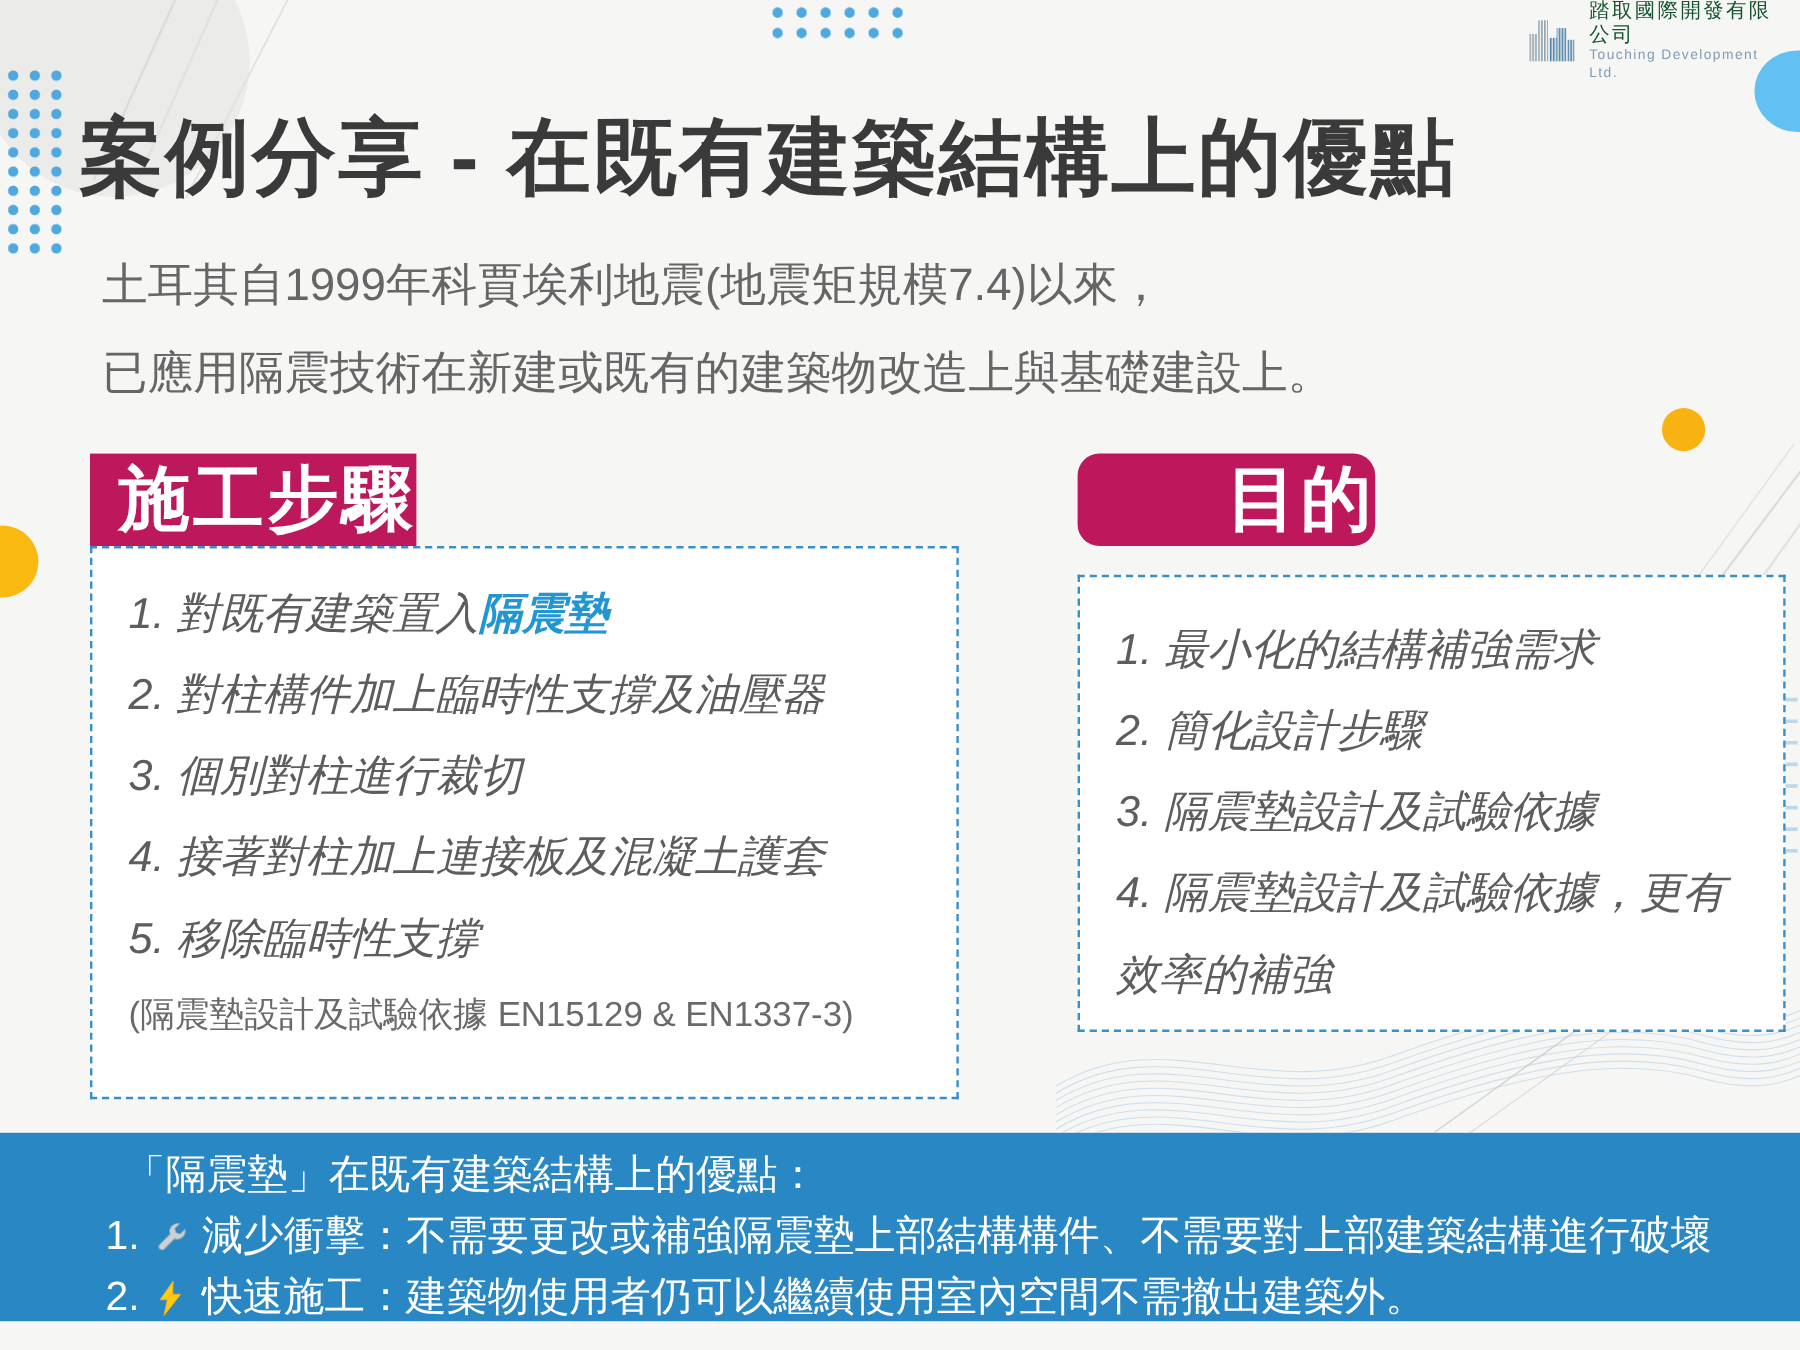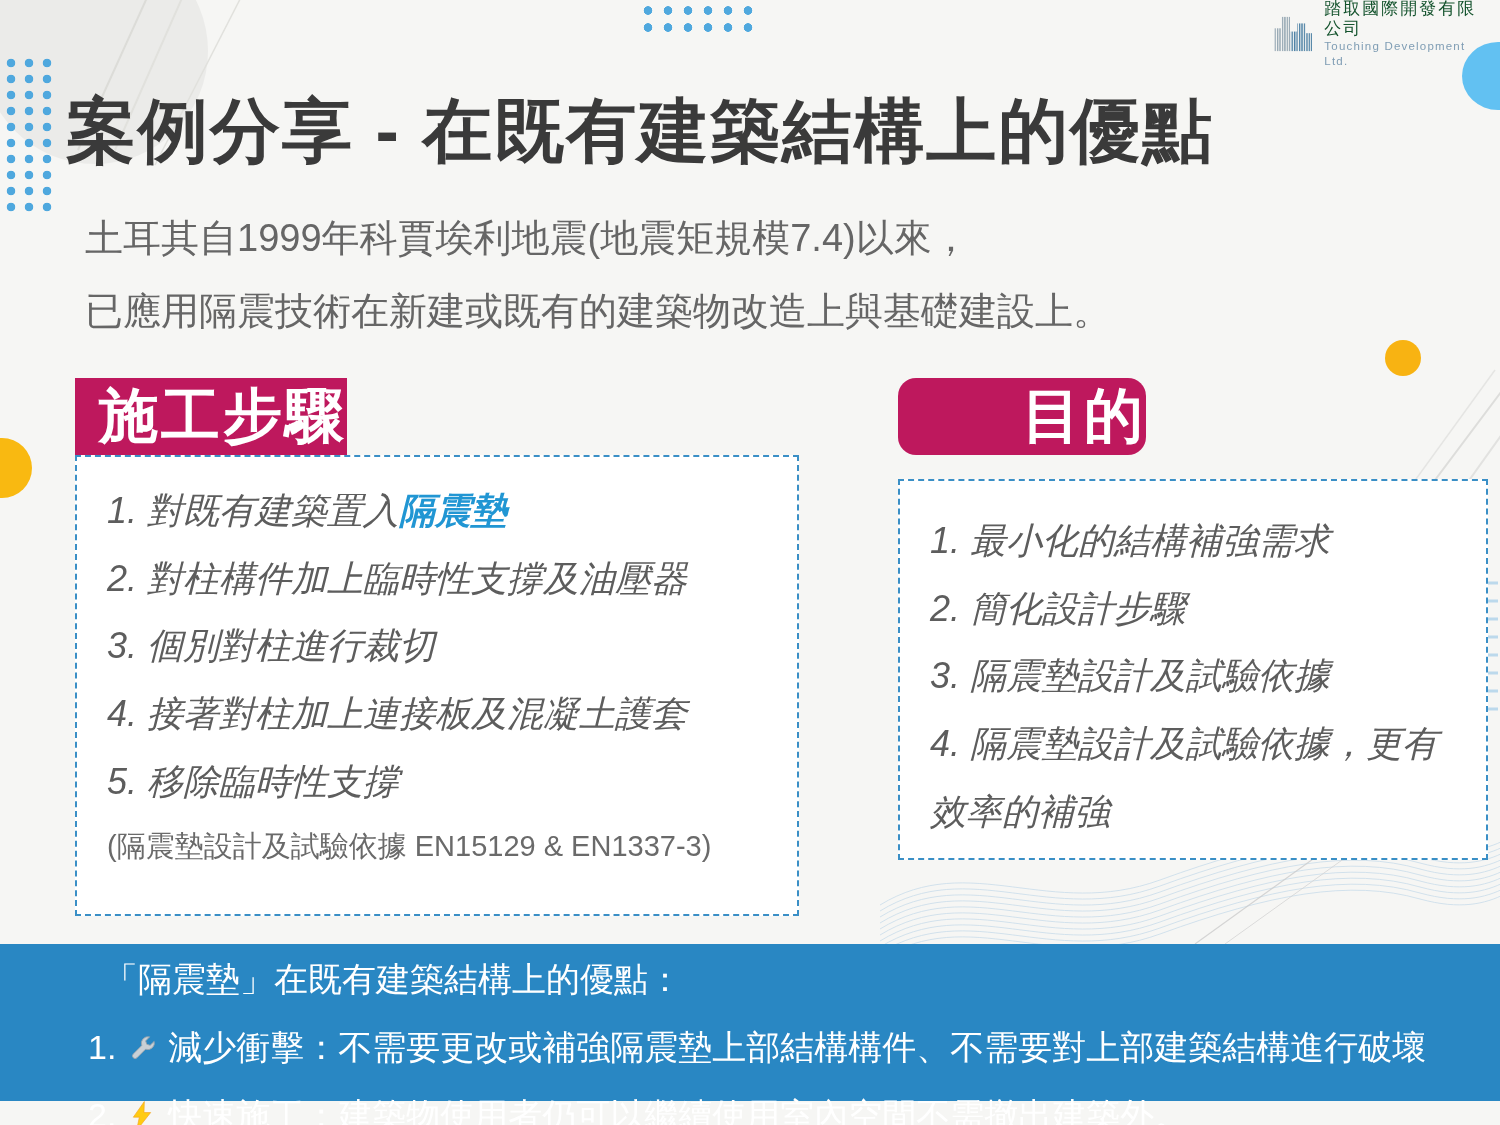--- a/index.html
+++ b/index.html
@@ -36,21 +36,21 @@
   .panel-head.right-head{left:898px;top:378px;width:248px;justify-content:flex-end;border-radius:18px;}
   .panel-body{background:#ffffff;border:2px dashed #3a8fc6;box-sizing:border-box;}
   .panel-body.left-body{left:75px;top:455px;width:724px;height:461px;padding:20px 26px 0 30px;}
   .panel-body.right-body{left:898px;top:479px;width:590px;height:381px;padding:26px 24px 0 30px;}
   ul.plist{list-style:none;margin:0;padding:0;font-style:italic;}
   ul.plist li{font-size:36px;color:#5d5d5d;line-height:1.88;}
   .hl{color:#2196d3;font-weight:bold;}
   .note{font-size:29px;color:#6a6a6a;line-height:1.9;margin-top:4px;}
   
   .footer{left:0;top:944px;width:1500px;height:157px;background:#2987c3;color:#fff;
-    display:flex;flex-direction:column;gap:22px;padding-top:13px;box-sizing:border-box;}
+    display:flex;flex-direction:column;gap:5px;padding-top:13px;box-sizing:border-box;}
   .footer .heading{margin-left:104px;font-size:34px;line-height:1.35;}
   .footer .adv{margin-left:88px;font-size:34px;line-height:1.35;display:flex;align-items:center;gap:10px;}
   .footer .adv .icon{display:inline-flex;width:32px;height:32px;align-items:center;justify-content:center;}
 </style>
 </head>
 <body>
 
 <div class="abs big-circle"></div>
 <svg class="deco" style="left:60px;top:0;" width="260" height="170">
   <line x1="95" y1="-20" x2="18" y2="150" stroke="#dcdcd8" stroke-width="2"></line>

